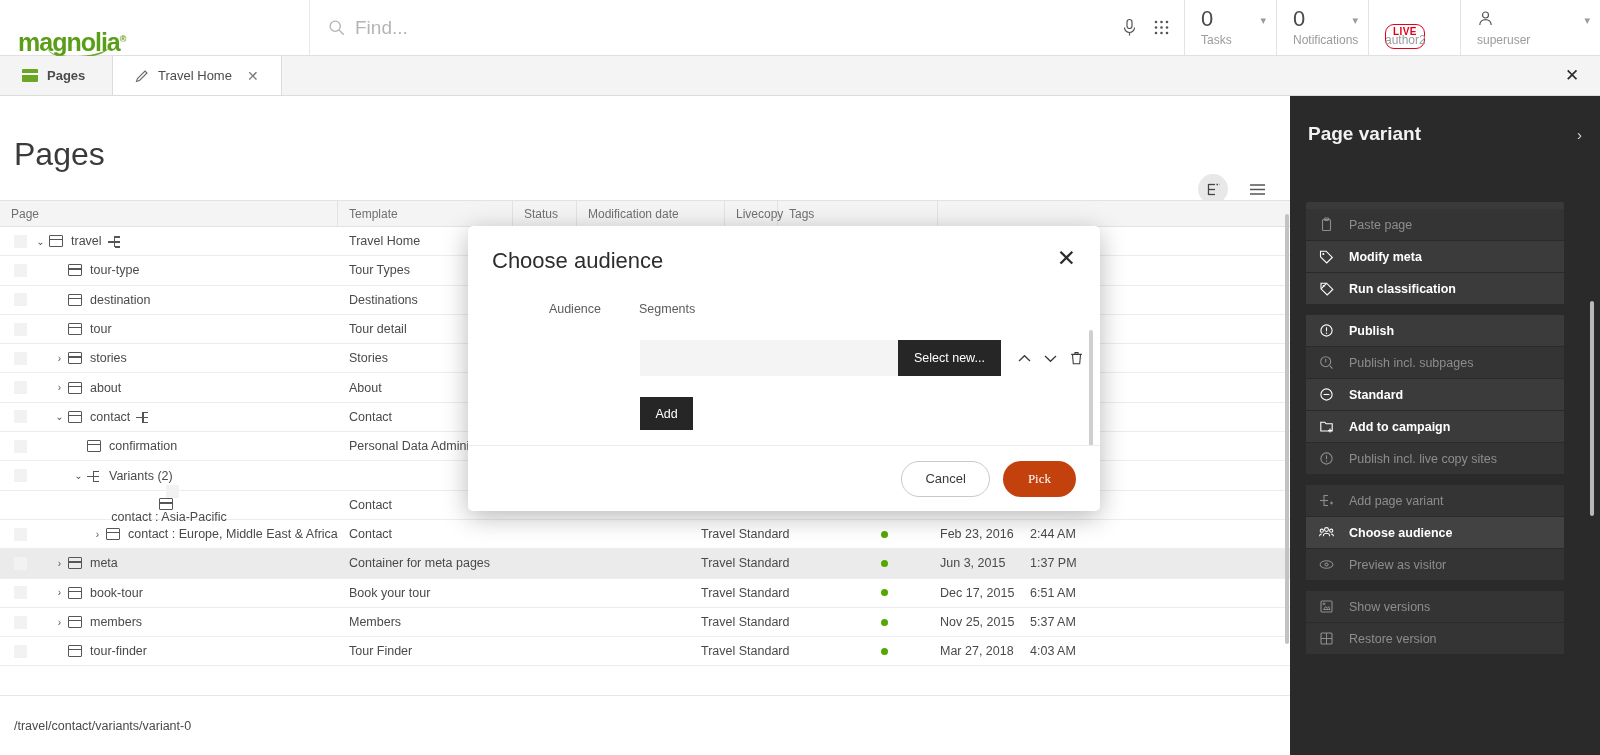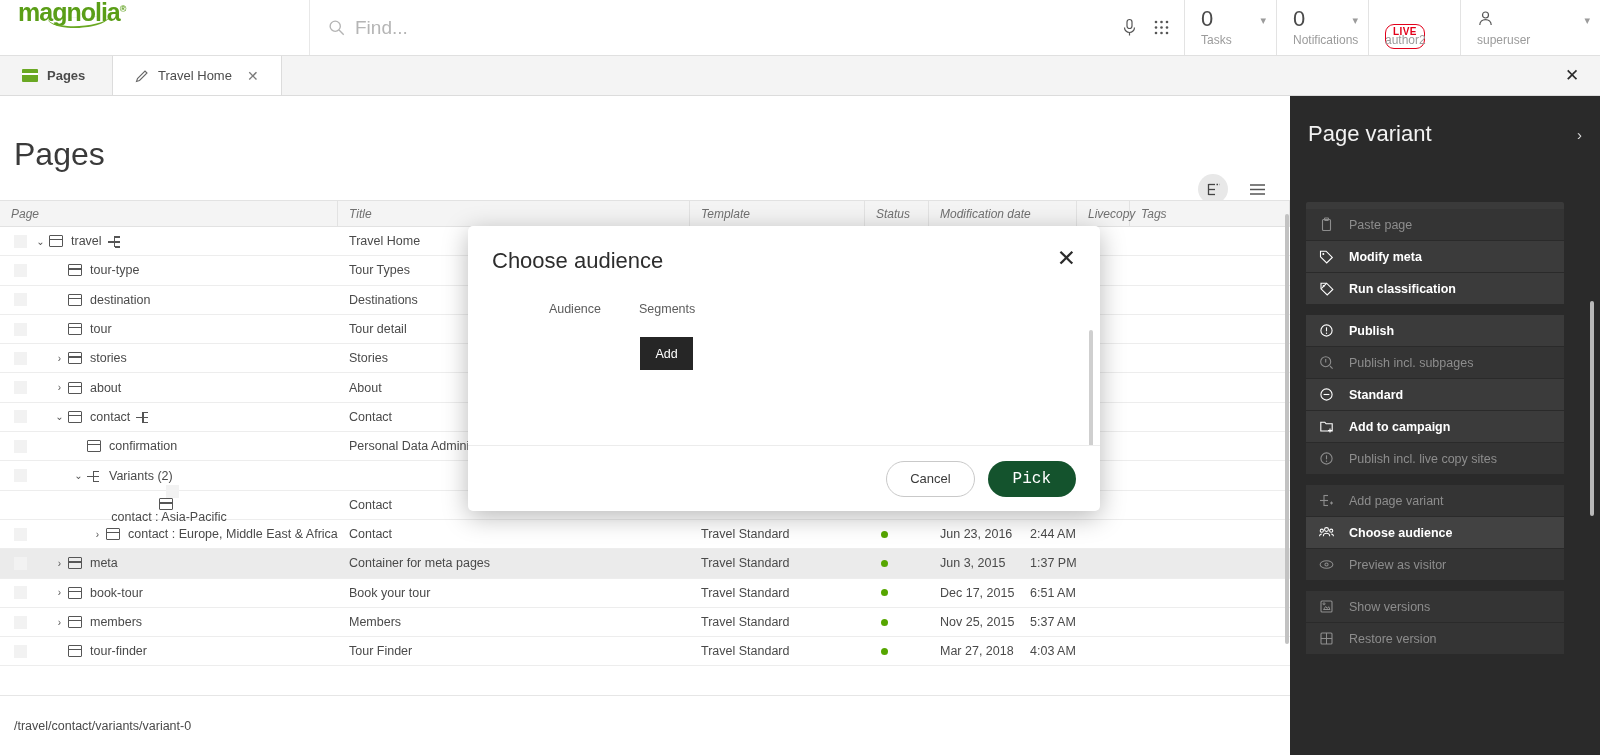--- a/index.html
+++ b/index.html
@@ -11,21 +11,21 @@
     font-size:13px;
     position:relative;
   }
 
   
   .topbar{
     position:absolute; top:0; left:0; width:1600px; height:56px;
     background:#ffffff; display:flex; align-items:stretch;
     border-bottom:1px solid #e0e0e0;
   }
-  .logo-cell{ width:310px; display:flex; align-items:flex-start; padding-left:18px;
+  .logo-cell{ width:310px; display:flex; align-items:flex-end; padding-left:18px;
     border-right:1px solid #e8e8e8; }
   .logo-text{ font-family:"Liberation Sans", sans-serif; font-size:25px; font-weight:700;
     color:#5a9e17; letter-spacing:-1px; position:relative; line-height:1; }
   .logo-text sup{ font-size:9px; vertical-align:super; }
   .logo-swoosh{ position:absolute; left:30px; top:17px; width:62px; height:11px;
     border-bottom:2px solid #6aa823; border-radius:0 0 50% 50%/0 0 100% 100%;
     transform:rotate(-3deg); }
 
   .search-cell{ flex:1; display:flex; align-items:center; padding-left:18px; }
   .search-ico{ width:17px; height:17px; margin-right:10px; opacity:.55; }
@@ -80,21 +80,21 @@
   }
   .vt{ width:30px; height:30px; display:flex; align-items:center; justify-content:center;
     border-radius:50%; cursor:pointer; }
   .vt.sel{ background:#e8e8e8; }
 
   
   .tbl{ position:absolute; top:104px; left:0; width:1290px; }
   .thead{ display:flex; height:27px; background:#f4f4f4; border-top:1px solid #e2e2e2;
     border-bottom:1px solid #e2e2e2; }
   .th{ font-size:12px; color:#707070; display:flex; align-items:center; padding-left:11px;
-    border-right:1px solid #e2e2e2; cursor:pointer;font-style:italic; }
+    border-right:1px solid #e2e2e2; cursor:pointer; }
   .row{ display:flex; height:29.3px; align-items:center; border-bottom:1px solid #ededed;
     font-size:12.5px; color:#4a4a4a; cursor:pointer; }
   .row.sel{ background:#ebebeb; }
   .cb{ width:13px; height:13px; background:#f2f2f2; margin:0 7px 0 14px; flex:none; }
   .c-page{ display:flex; align-items:center; flex:none; }
   .c-title{ flex:none; padding-left:11px; }
   .c-tpl{ flex:none; padding-left:11px; }
   .c-status{ flex:none; display:flex; align-items:center; padding-left:16px;}
   .c-date{ flex:none; padding-left:11px; }
   .c-time{ flex:none; padding-left:6px; }
@@ -122,21 +122,21 @@
 
   
   .rpanel{
     position:absolute; top:96px; right:0; width:310px; height:659px;
     background:#2a2a2a; color:#e6e6e6; overflow:hidden;
   }
   .rp-head{
     display:flex; align-items:center; justify-content:space-between;
     padding:16px 18px 0 18px; height:60px;
   }
-  .rp-title{ font-size:22px; font-weight:400; color:#f2f2f2; }
+  .rp-title{ font-size:19px; font-weight:700; color:#f2f2f2; }
   .rp-arrow{ font-size:15px; color:#dcdcdc; cursor:pointer; }
   .rp-list{ position:absolute; top:106px; left:16px; width:258px; }
   .rp-strip{ height:7px; background:#3a3a3a; border-radius:2px 2px 0 0; }
   .rp-item{
     display:flex; align-items:center; gap:15px; height:31px; padding-left:13px;
     background:#343434; margin-bottom:1px; font-size:12.5px; cursor:pointer;
   }
   .rp-item.on{ color:#ffffff; font-weight:700; background:#3b3b3b; }
   .rp-item.off{ color:#8d8d8d; }
   .rp-item.hl{ background:#424242; color:#ffffff; font-weight:700; }
@@ -183,22 +183,22 @@
     height:66px; border-top:1px solid #ececec; display:flex; align-items:center;
     justify-content:flex-end; gap:13px; padding-right:24px;
   }
   .btn-cancel{
     height:36px; padding:0 23px; border-radius:18px; border:1px solid #c9c9c9;
     background:#fff; font-size:13px; color:#3a3a3a; cursor:pointer;
     font-family:"Liberation Sans",sans-serif;
   }
   .btn-pick{
     height:36px; padding:0 25px; border-radius:18px; border:none;
-    background:#14532d; color:#fff; font-size:16px; cursor:pointer;
-    font-family:Liberation Mono, monospace;
+    background:#c2410c; color:#fff; font-size:13px; cursor:pointer;
+    font-family:Liberation Serif, serif;
   }
   svg{ display:block; }
 </style>
 </head>
 <body>
 
 <div class="topbar">
   <div class="logo-cell">
     <div class="logo-text">
       <span>magnolia</span><sup>®</sup>
@@ -296,21 +296,20 @@
         <line x1="1" y1="3" x2="16" y2="3" stroke="#555" stroke-width="1.5"></line>
         <line x1="1" y1="7.5" x2="16" y2="7.5" stroke="#555" stroke-width="1.5"></line>
         <line x1="1" y1="12" x2="16" y2="12" stroke="#555" stroke-width="1.5"></line>
       </svg>
     </div>
   </div>
 
   <div class="tbl">
     <div class="thead" id="thead">
         <div class="th" style="width: 338px;">Page</div>
-        <div class="th" style="width: 352px;">Title</div>
         <div class="th" style="width: 175px;">Template</div>
         <div class="th" style="width: 64px;">Status</div>
         <div class="th" style="width: 148px;">Modification date</div>
         <div class="th" style="width: 53px;">Livecopy</div>
         <div class="th" style="width: 160px;">Tags</div>
       </div>
     <div id="tbody">
         <div class="row">
           <div class="c-page" style="width: 338px;">
             <span class="cb"></span>
@@ -491,21 +490,21 @@
             <span style="display: inline-block; width: 57px; flex: 0 0 auto;"></span>
             <span class="twisty">›</span>
             <span class="pgico"></span>
             <span>contact : Europe, Middle East &amp; Africa</span>
           </div>
           <div class="c-title" style="width: 352px;">Contact</div>
           <div class="c-tpl" style="width: 175px;">Travel Standard</div>
           <div class="c-status" style="width: 64px;">
             <span class="dot" style="background: rgb(86, 166, 0);"></span>
           </div>
-          <div class="c-date" style="width: 95px;">Jun 23, 2016</div>
+          <div class="c-date" style="width: 95px;">Feb 23, 2016</div>
           <div class="c-time" style="width: 53px;">2:44 AM</div>
           <div class="c-date" style="width: 53px;"></div>
           <div class="c-date" style="width: 160px;"></div>
         </div>
         <div class="row sel">
           <div class="c-page" style="width: 338px;">
             <span class="cb"></span>
             <span style="display: inline-block; width: 19px; flex: 0 0 auto;"></span>
             <span class="twisty">›</span>
             <span class="pgico"></span>
@@ -738,20 +737,43 @@
       <div class="m-title">Choose audience</div>
       <div class="m-close">✕</div>
     </div>
 
     <div class="m-body">
       <div class="m-lblrow">
         <div class="m-aud">Audience</div>
         <div class="m-seg">Segments</div>
       </div>
 
+      <div class="m-fieldrow">
+        <input class="m-input" value="" style="">
+        <button class="m-selbtn">Select new...</button>
+        <div class="m-arrows">
+          <span>
+            <svg width="13" height="9" viewBox="0 0 13 9">
+                <polyline points="1,7 6.5,1.7 12,7" fill="none" stroke="#3a3a3a" stroke-width="1.3"></polyline>
+              </svg>
+          </span>
+          <span>
+            <svg width="13" height="9" viewBox="0 0 13 9">
+                <polyline points="1,2 6.5,7.3 12,2" fill="none" stroke="#3a3a3a" stroke-width="1.3"></polyline>
+              </svg>
+          </span>
+          <span>
+            <svg width="13" height="14" viewBox="0 0 13 14">
+              <path d="M2.5 3.5h8l-.8 9.2H3.3z" fill="none" stroke="#3a3a3a" stroke-width="1.1"></path>
+              <line x1="1" y1="3.3" x2="12" y2="3.3" stroke="#3a3a3a" stroke-width="1.1"></line>
+              <path d="M5 3.3V1.6h3v1.7" fill="none" stroke="#3a3a3a" stroke-width="1.1"></path>
+            </svg>
+          </span>
+        </div>
+      </div>
 
       <button class="m-add">Add</button>
 
       
 
       <div class="m-scroll"></div>
     </div>
 
     <div class="m-foot">
       <button class="btn-cancel">Cancel</button>

